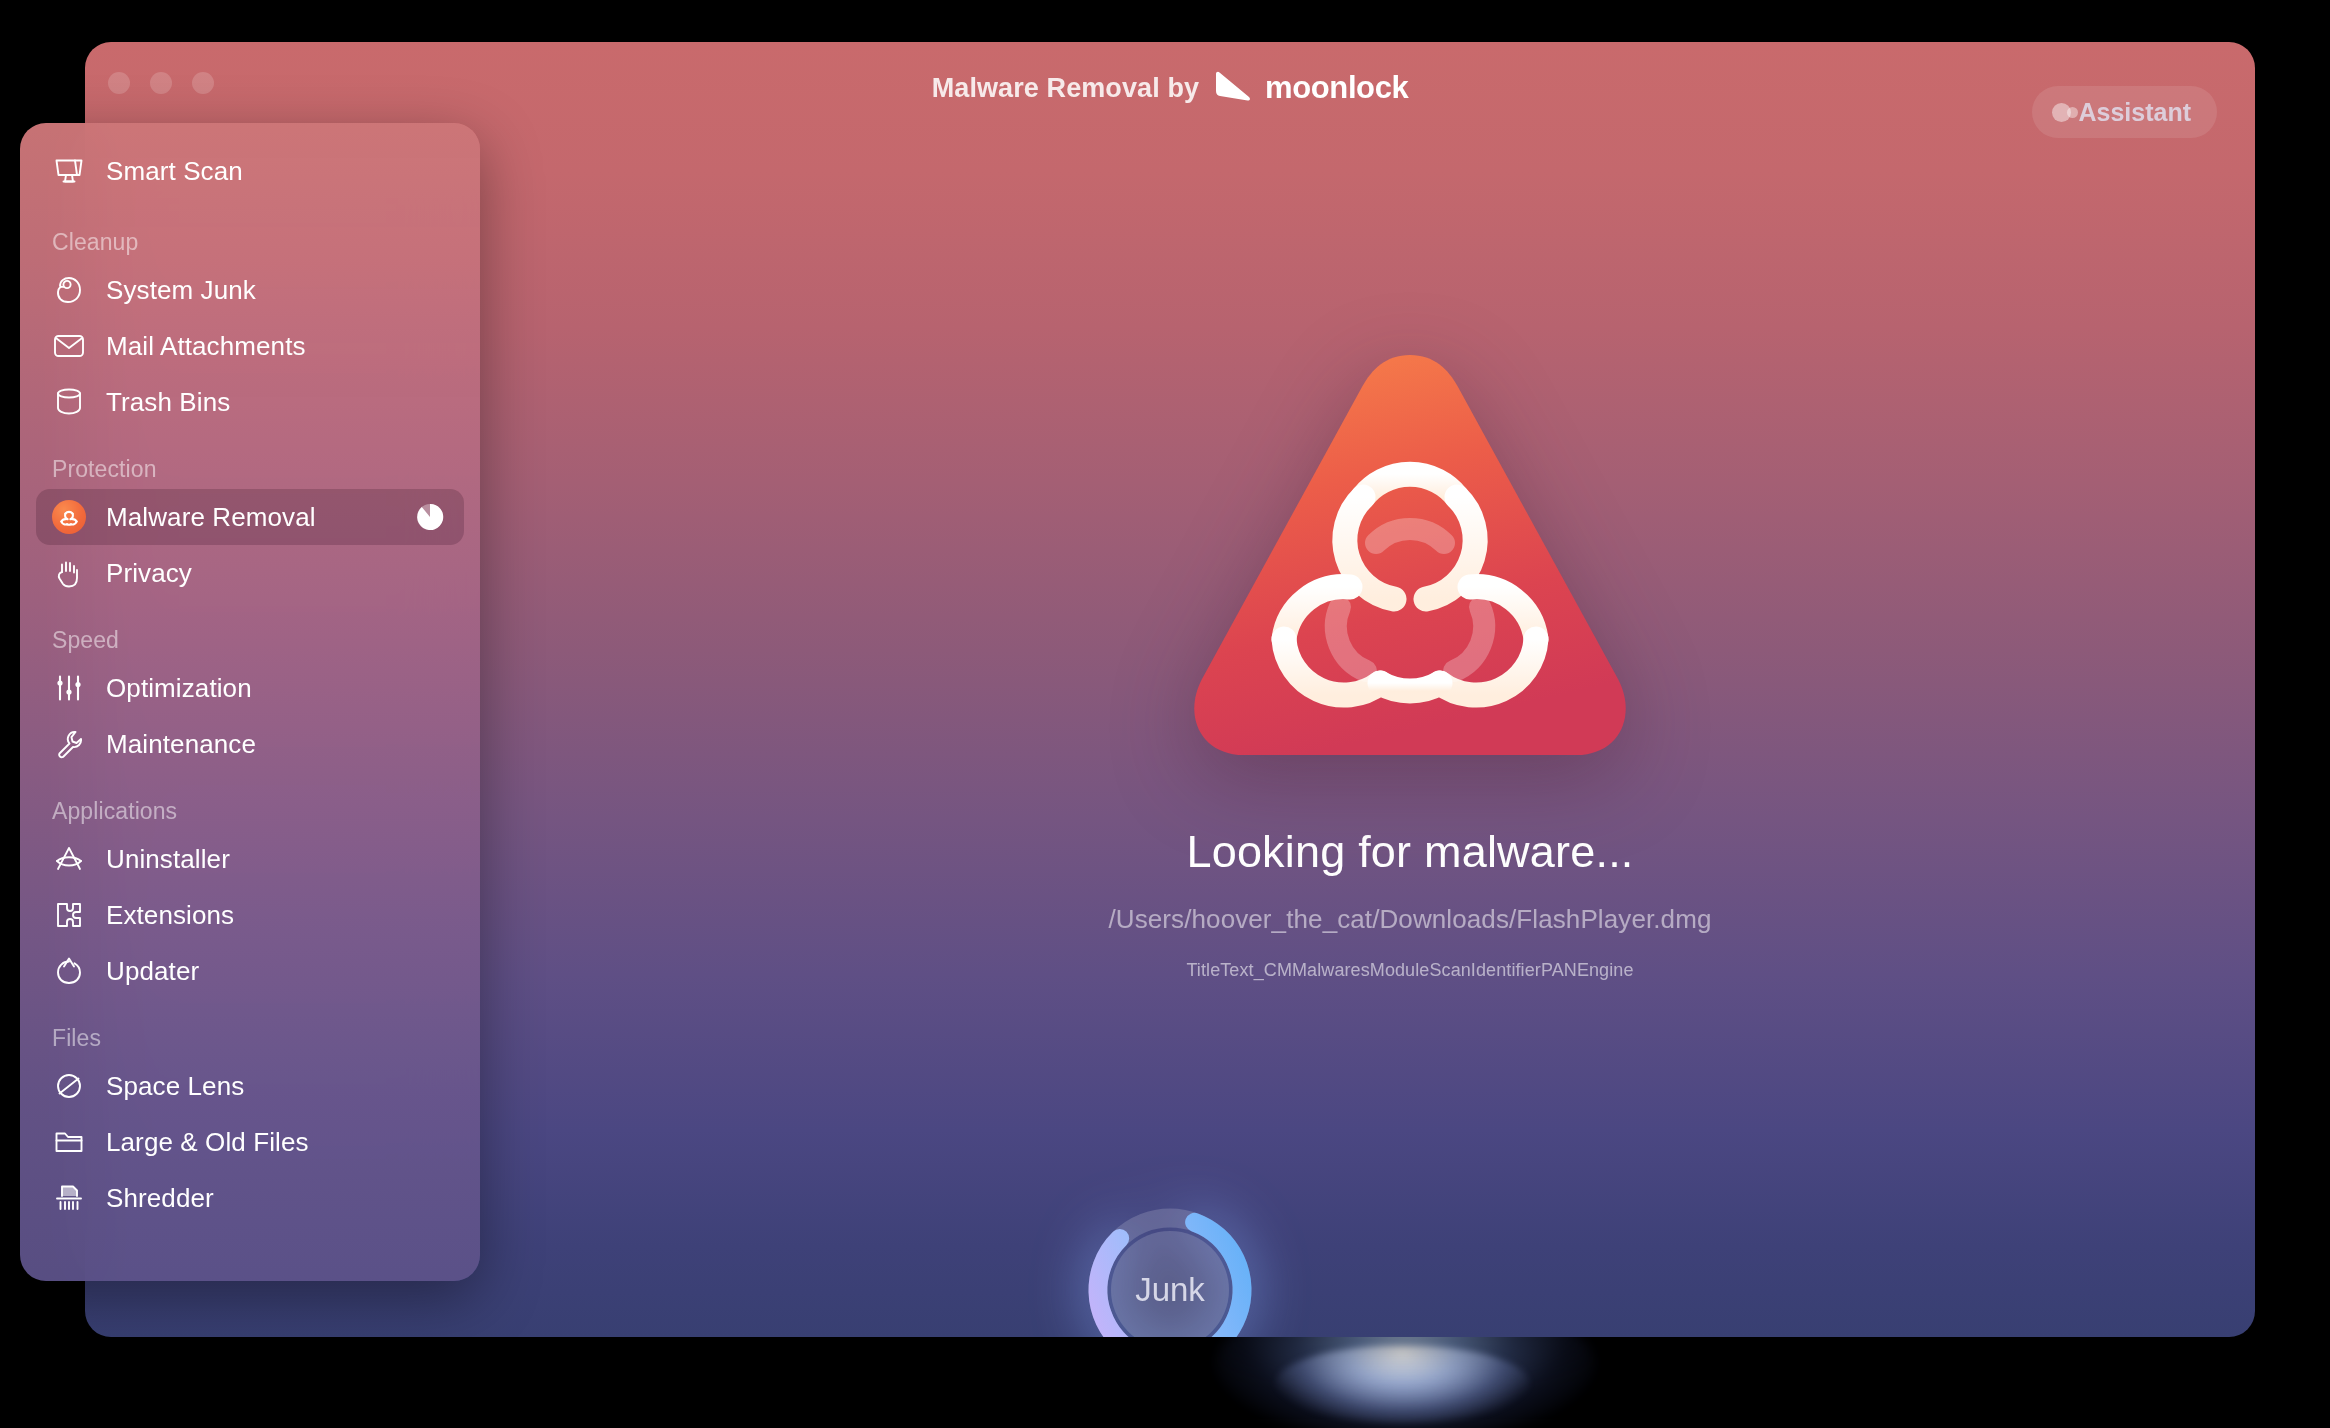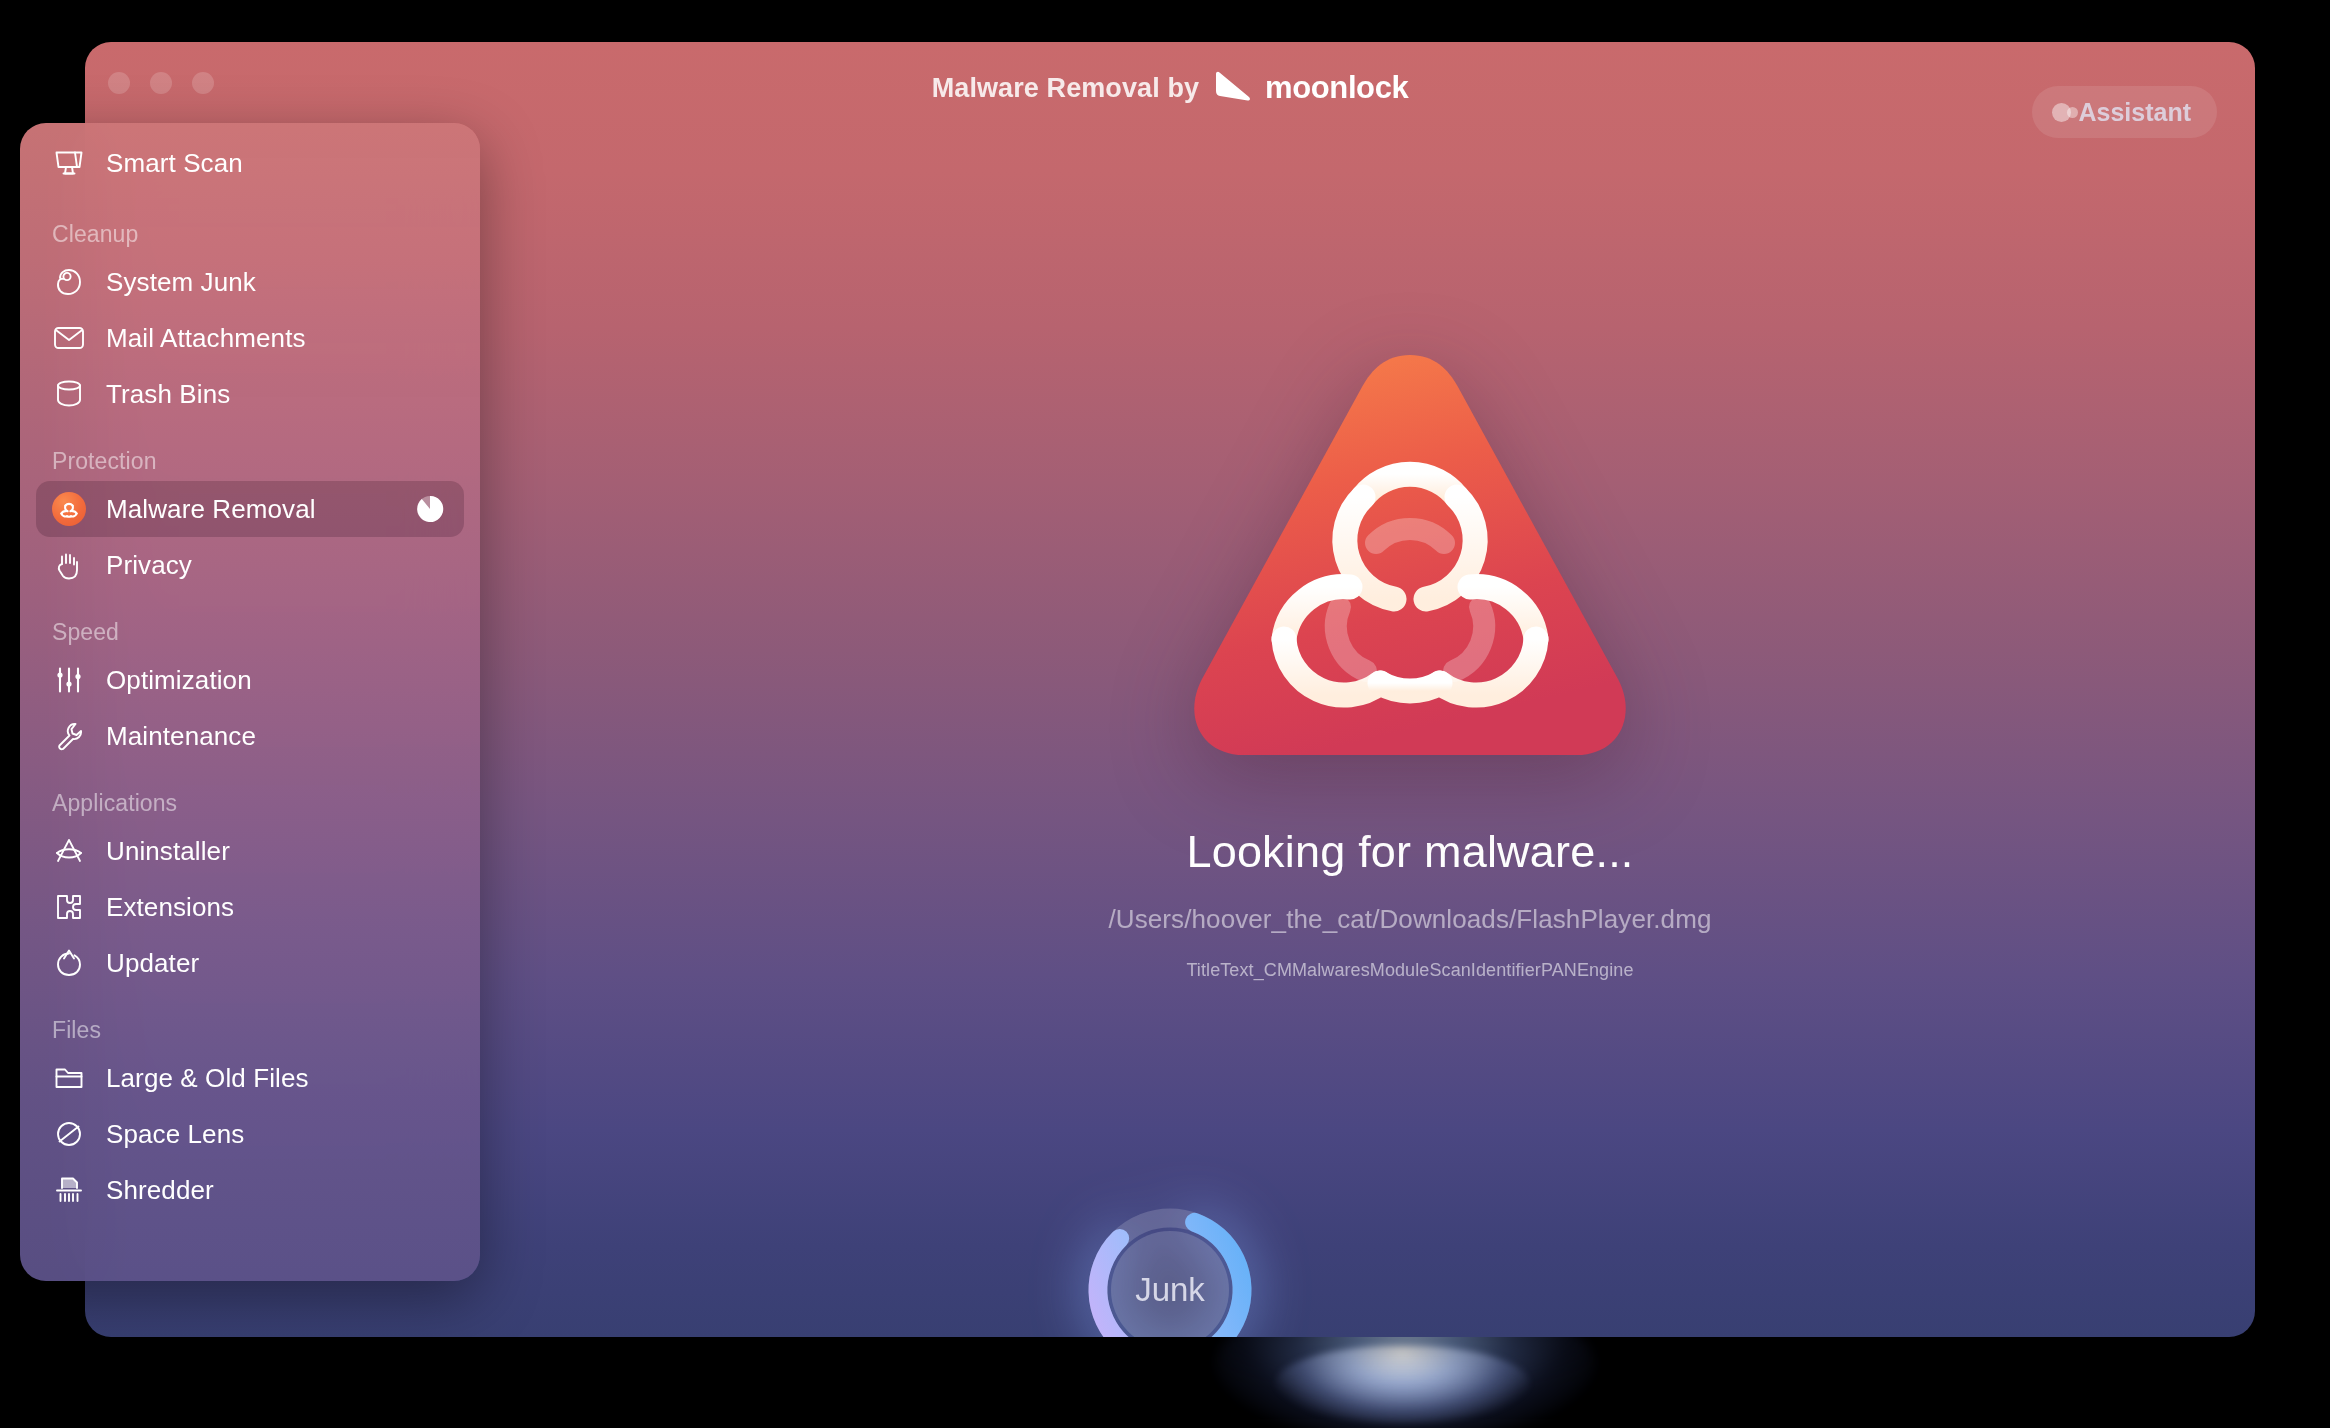--- a/index.html
+++ b/index.html
@@ -223,21 +223,21 @@
   }
 
   
   .sidebar {
     position: absolute;
     left: 20px;
     top: 123px;
     width: 460px;
     height: 1158px;
     border-radius: 26px;
-    padding: 12px 0 0 0;
+    padding: 20px 0 0 0;
     background: linear-gradient(180deg,
         rgba(205,118,120,0.97) 0%,
         rgba(197,113,123,0.96) 12%,
         rgba(183,107,128,0.95) 26%,
         rgba(164,101,133,0.95) 42%,
         rgba(143,96,137,0.95) 56%,
         rgba(122,91,140,0.95) 70%,
         rgba(104,86,140,0.95) 84%,
         rgba(92,82,137,0.95) 100%);
     backdrop-filter: blur(34px);
@@ -541,36 +541,36 @@
           <path d="M9 10.5 L14 2.5 L19 10.5"></path>
         </svg>
       </span>
       <span class="nav-label">Updater</span>
     </div>
 
     <div class="section-label">Files</div>
 
     <div class="nav-item">
       <span class="nav-icon">
+        <svg width="30" height="30" viewBox="0 0 30 30" fill="none" stroke="#ffffff" stroke-width="1.9" stroke-linecap="round">
+          <circle cx="15" cy="15" r="11"></circle>
+          <path d="M5.5 22.5 L24.5 7.5"></path>
+        </svg>
+      </span>
+      <span class="nav-label">Space Lens</span>
+    </div>
+
+    <div class="nav-item">
+      <span class="nav-icon">
         <svg width="30" height="26" viewBox="0 0 30 26" fill="none" stroke="#ffffff" stroke-width="1.9" stroke-linejoin="round" stroke-linecap="round">
           <path d="M2.5 22 L2.5 4.5 L11 4.5 L14 8 L27.5 8 L27.5 22 Z"></path>
           <path d="M2.5 11.5 L27.5 11.5"></path>
         </svg>
       </span>
       <span class="nav-label">Large &amp; Old Files</span>
-    </div>
-
-    <div class="nav-item">
-      <span class="nav-icon">
-        <svg width="30" height="30" viewBox="0 0 30 30" fill="none" stroke="#ffffff" stroke-width="1.9" stroke-linecap="round">
-          <circle cx="15" cy="15" r="11"></circle>
-          <path d="M5.5 22.5 L24.5 7.5"></path>
-        </svg>
-      </span>
-      <span class="nav-label">Space Lens</span>
     </div>
 
     <div class="nav-item">
       <span class="nav-icon">
         <svg width="30" height="30" viewBox="0 0 30 30" fill="none" stroke="#ffffff" stroke-width="1.9" stroke-linecap="round" stroke-linejoin="round">
           <path d="M8 13 L8 3.5 L19 3.5 L23 7.5 L23 13" fill="#ffffff" fill-opacity="0.55"></path>
           <path d="M3 15.5 L27 15.5"></path>
           <path d="M6.5 19 L6.5 26 M11 19 L11 26 M15 19 L15 26 M19 19 L19 26 M23.5 19 L23.5 26"></path>
         </svg>
       </span>

